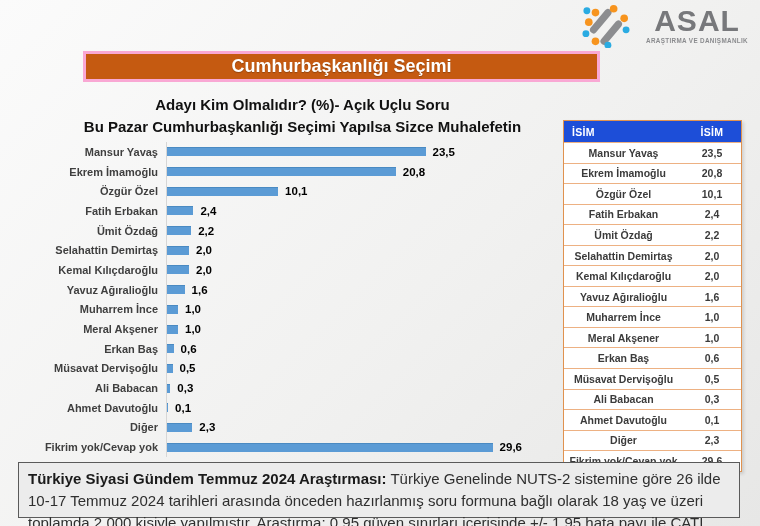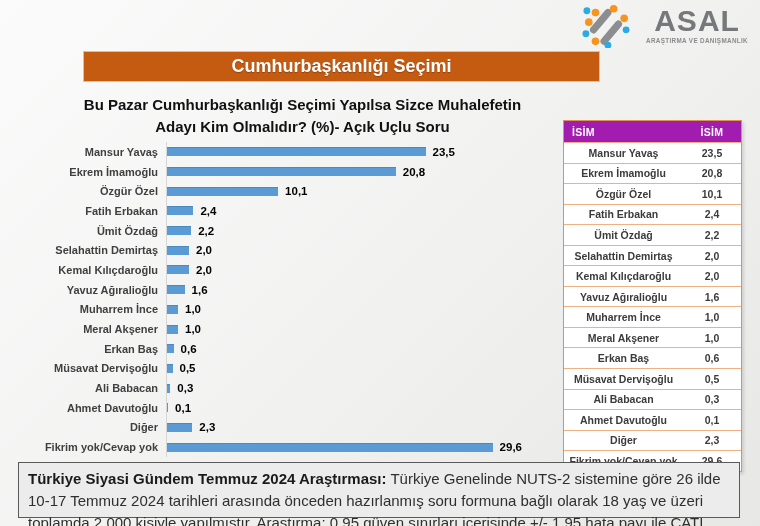--- a/index.html
+++ b/index.html
@@ -13,21 +13,21 @@
   
   .logo{position:absolute;top:4px;right:12px;display:flex;align-items:flex-start;gap:16px;}
   .logo-mark{width:48px;height:44px;}
   .logo-textcol{display:flex;flex-direction:column;align-items:center;margin-top:2px;}
   .logo-name{font-size:30px;font-weight:bold;color:#77787b;letter-spacing:1px;line-height:30px;}
   .logo-sub{font-size:6.3px;font-weight:bold;color:#8a8b8e;letter-spacing:.35px;margin-top:1px;white-space:nowrap;}
 
   
   .banner{
     position:absolute;left:83px;top:51px;width:517px;height:31px;
-    background:#c55a11;border:1px solid #f9a8d4;box-sizing:border-box;
+    background:#c55a11;border:3px solid #f9a8d4;box-sizing:border-box;
     color:#ffffff;font-size:18px;font-weight:bold;
     display:flex;align-items:center;justify-content:center;
     text-shadow:0 1px 1px rgba(0,0,0,.25);
   }
 
   
   .chart-title{
     position:absolute;left:30px;top:94px;width:545px;text-align:center;
     font-size:15px;font-weight:bold;color:#111;line-height:1.45;
   }
@@ -44,21 +44,21 @@
   .cbar{height:9px;background:#5b9bd5;border-top:1px solid #4a8ac2;box-sizing:border-box;}
   .cval{font-size:11.5px;font-weight:bold;color:#000;margin-left:7px;}
 
   
   .rtable{
     position:absolute;left:563px;top:120px;width:179px;
     border:1px solid #e0924f;box-sizing:border-box;background:#fff;
     box-shadow:2px 2px 3px rgba(0,0,0,.12);
   }
   .rthead{
-    height:21px;background:#a21caf;color:#fff;display:flex;align-items:center;
+    height:21px;background:#1d4ed8;color:#fff;display:flex;align-items:center;
     font-size:10.5px;font-weight:bold;letter-spacing:.3px;gap:38px;
   }
   .rthead .h-name{flex:1;padding-left:8px;}
   .rthead .h-val{flex:0 0 58px;text-align:center;}
   .rtrow{
     height:19.55px;display:flex;align-items:center;background:#fff;
     border-top:1px solid #edb183;font-size:10.5px;font-weight:bold;color:#3b3b3b;
   }
   .rtrow .c-name{flex:1;text-align:center;white-space:nowrap;}
   .rtrow .c-val{flex:0 0 58px;text-align:center;}
@@ -93,22 +93,22 @@
     </svg>
     <div class="logo-textcol">
       <div class="logo-name">ASAL</div>
       <div class="logo-sub">ARAŞTIRMA VE DANIŞMANLIK</div>
     </div>
   </div>
 
   <div class="banner">Cumhurbaşkanlığı Seçimi</div>
 
   <div class="chart-title">
+    <div>Adayı Kim Olmalıdır? (%)- Açık Uçlu Soru</div>
     <div>Bu Pazar Cumhurbaşkanlığı Seçimi Yapılsa Sizce Muhalefetin</div>
-    <div>Adayı Kim Olmalıdır? (%)- Açık Uçlu Soru</div>
   </div>
 
   <div class="chart" id="chart-rows">
       <div class="crow">
         <div class="clabel">Mansur Yavaş</div>
         <div class="cbararea">
           <div class="cbar" style="width: 258.5px; background: rgb(91, 155, 213);"></div>
           <span class="cval">23,5</span>
         </div>
       </div>

